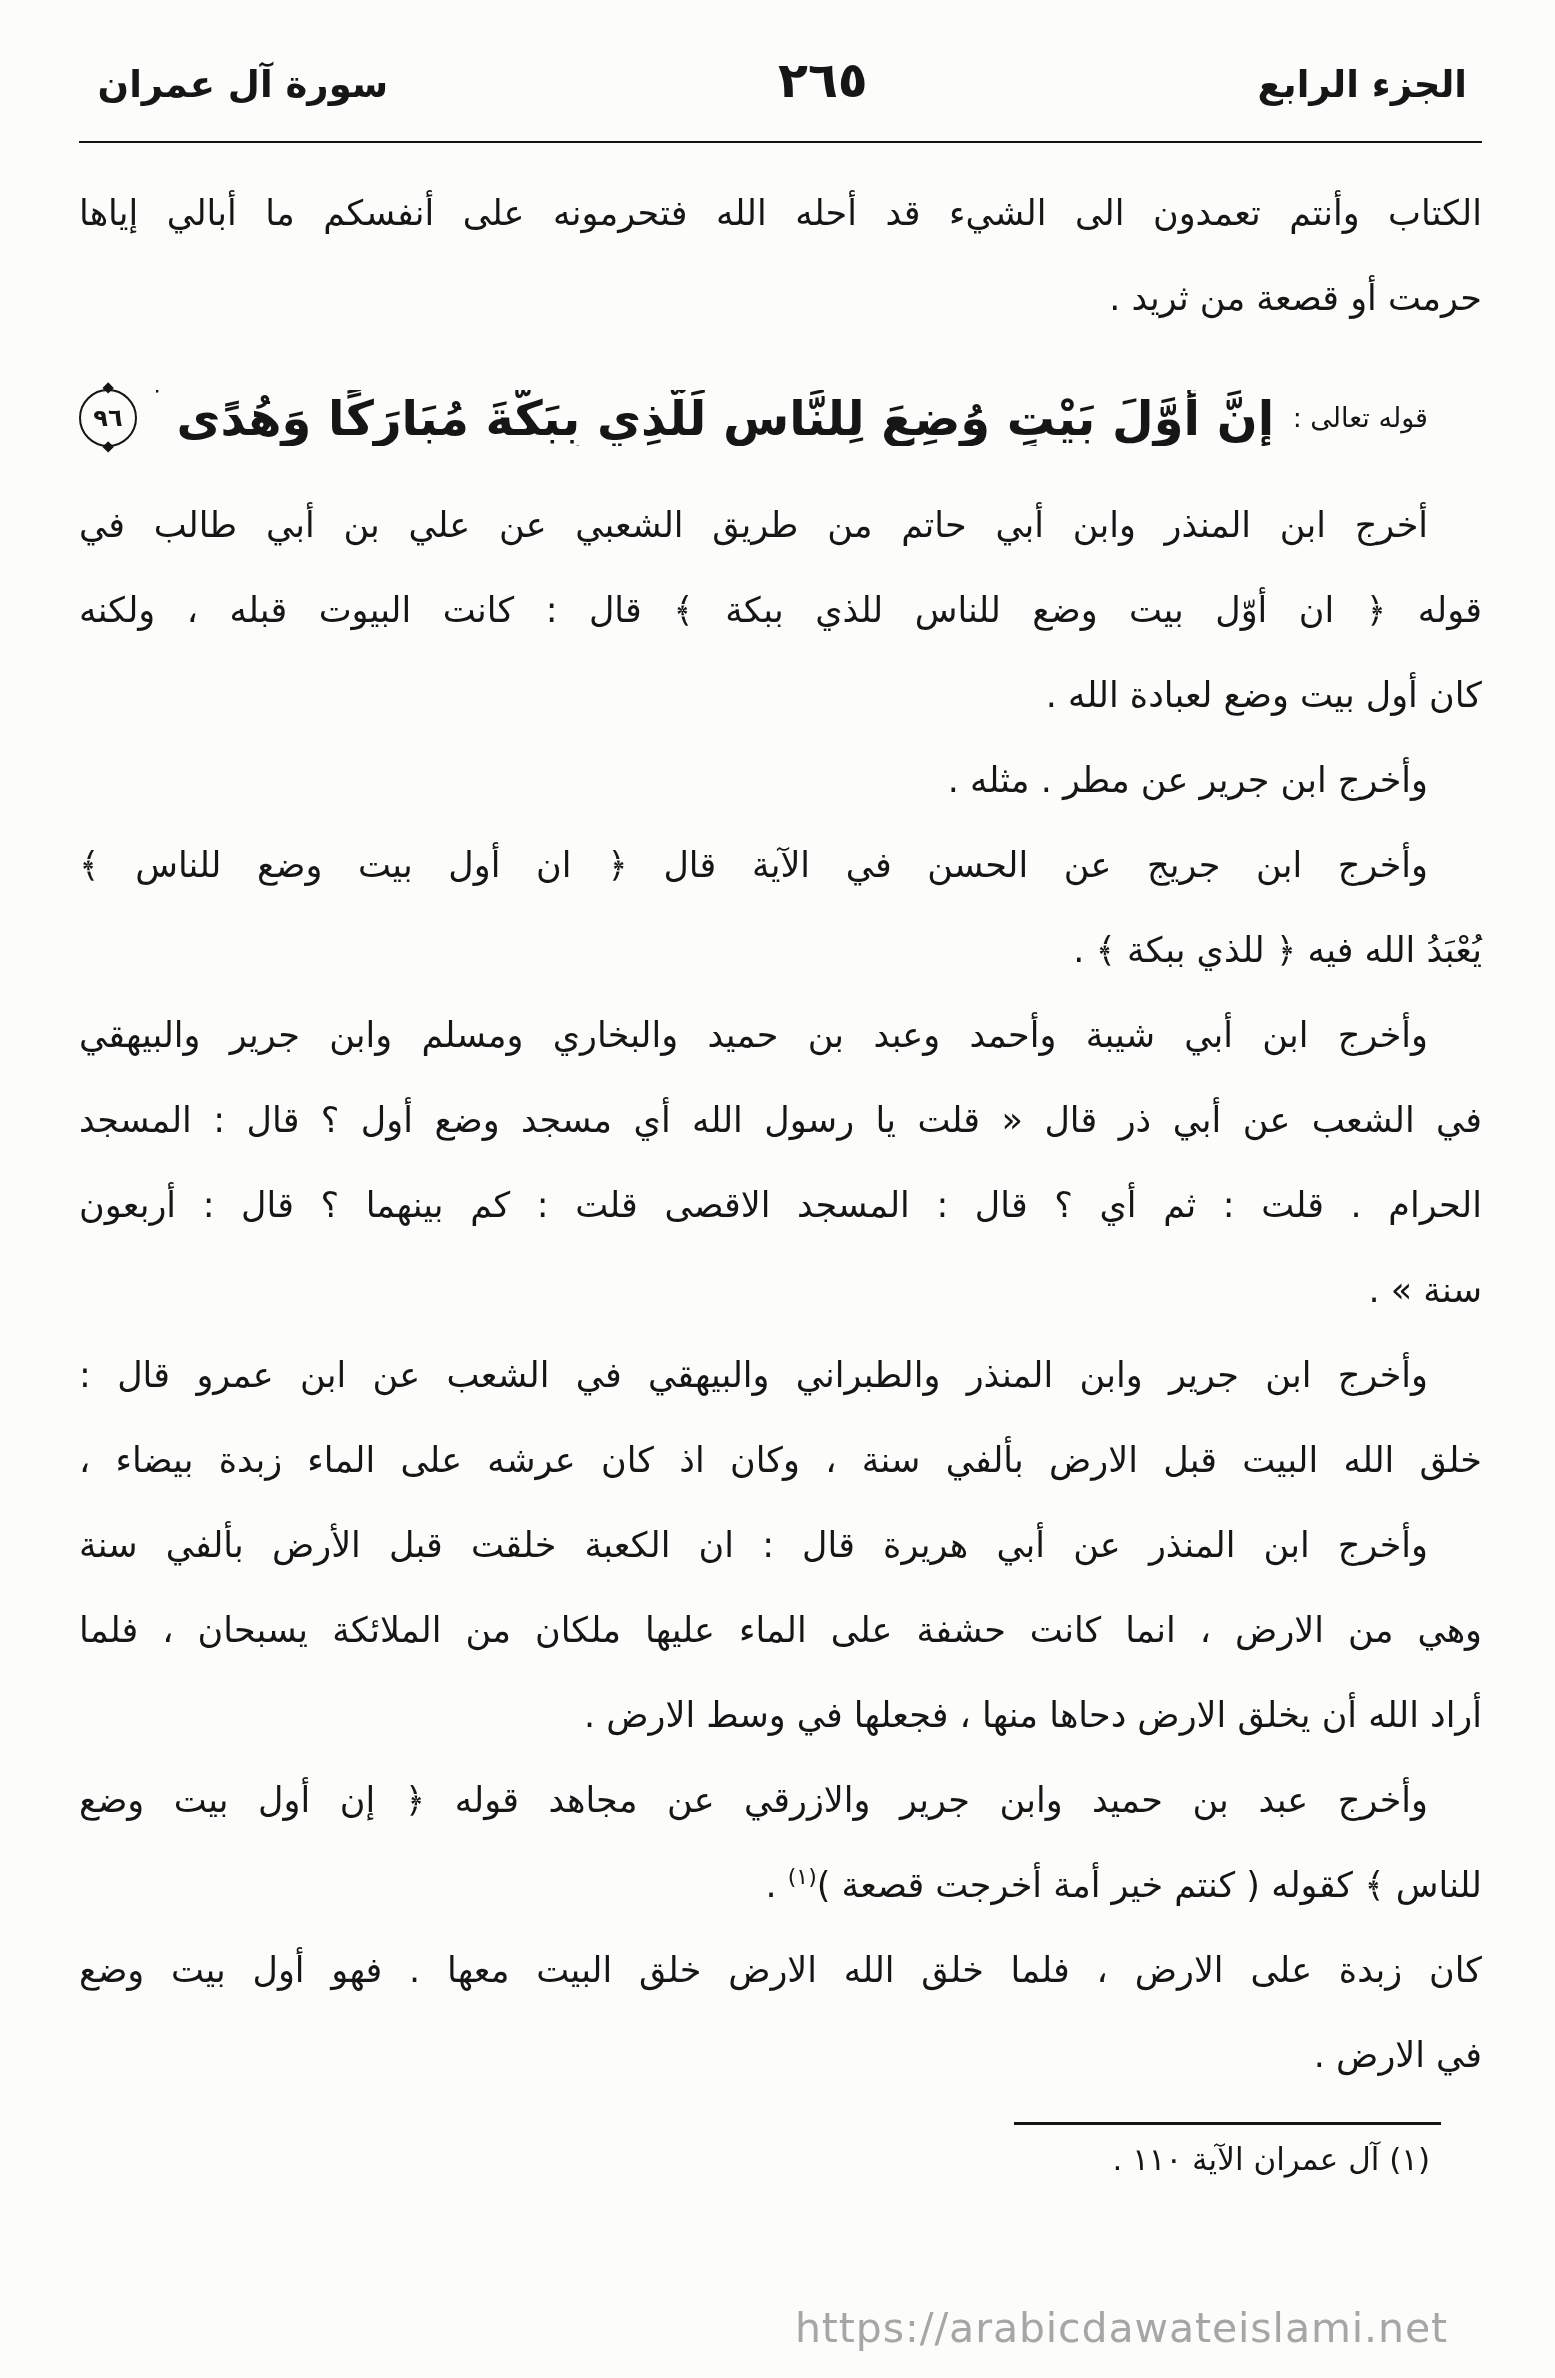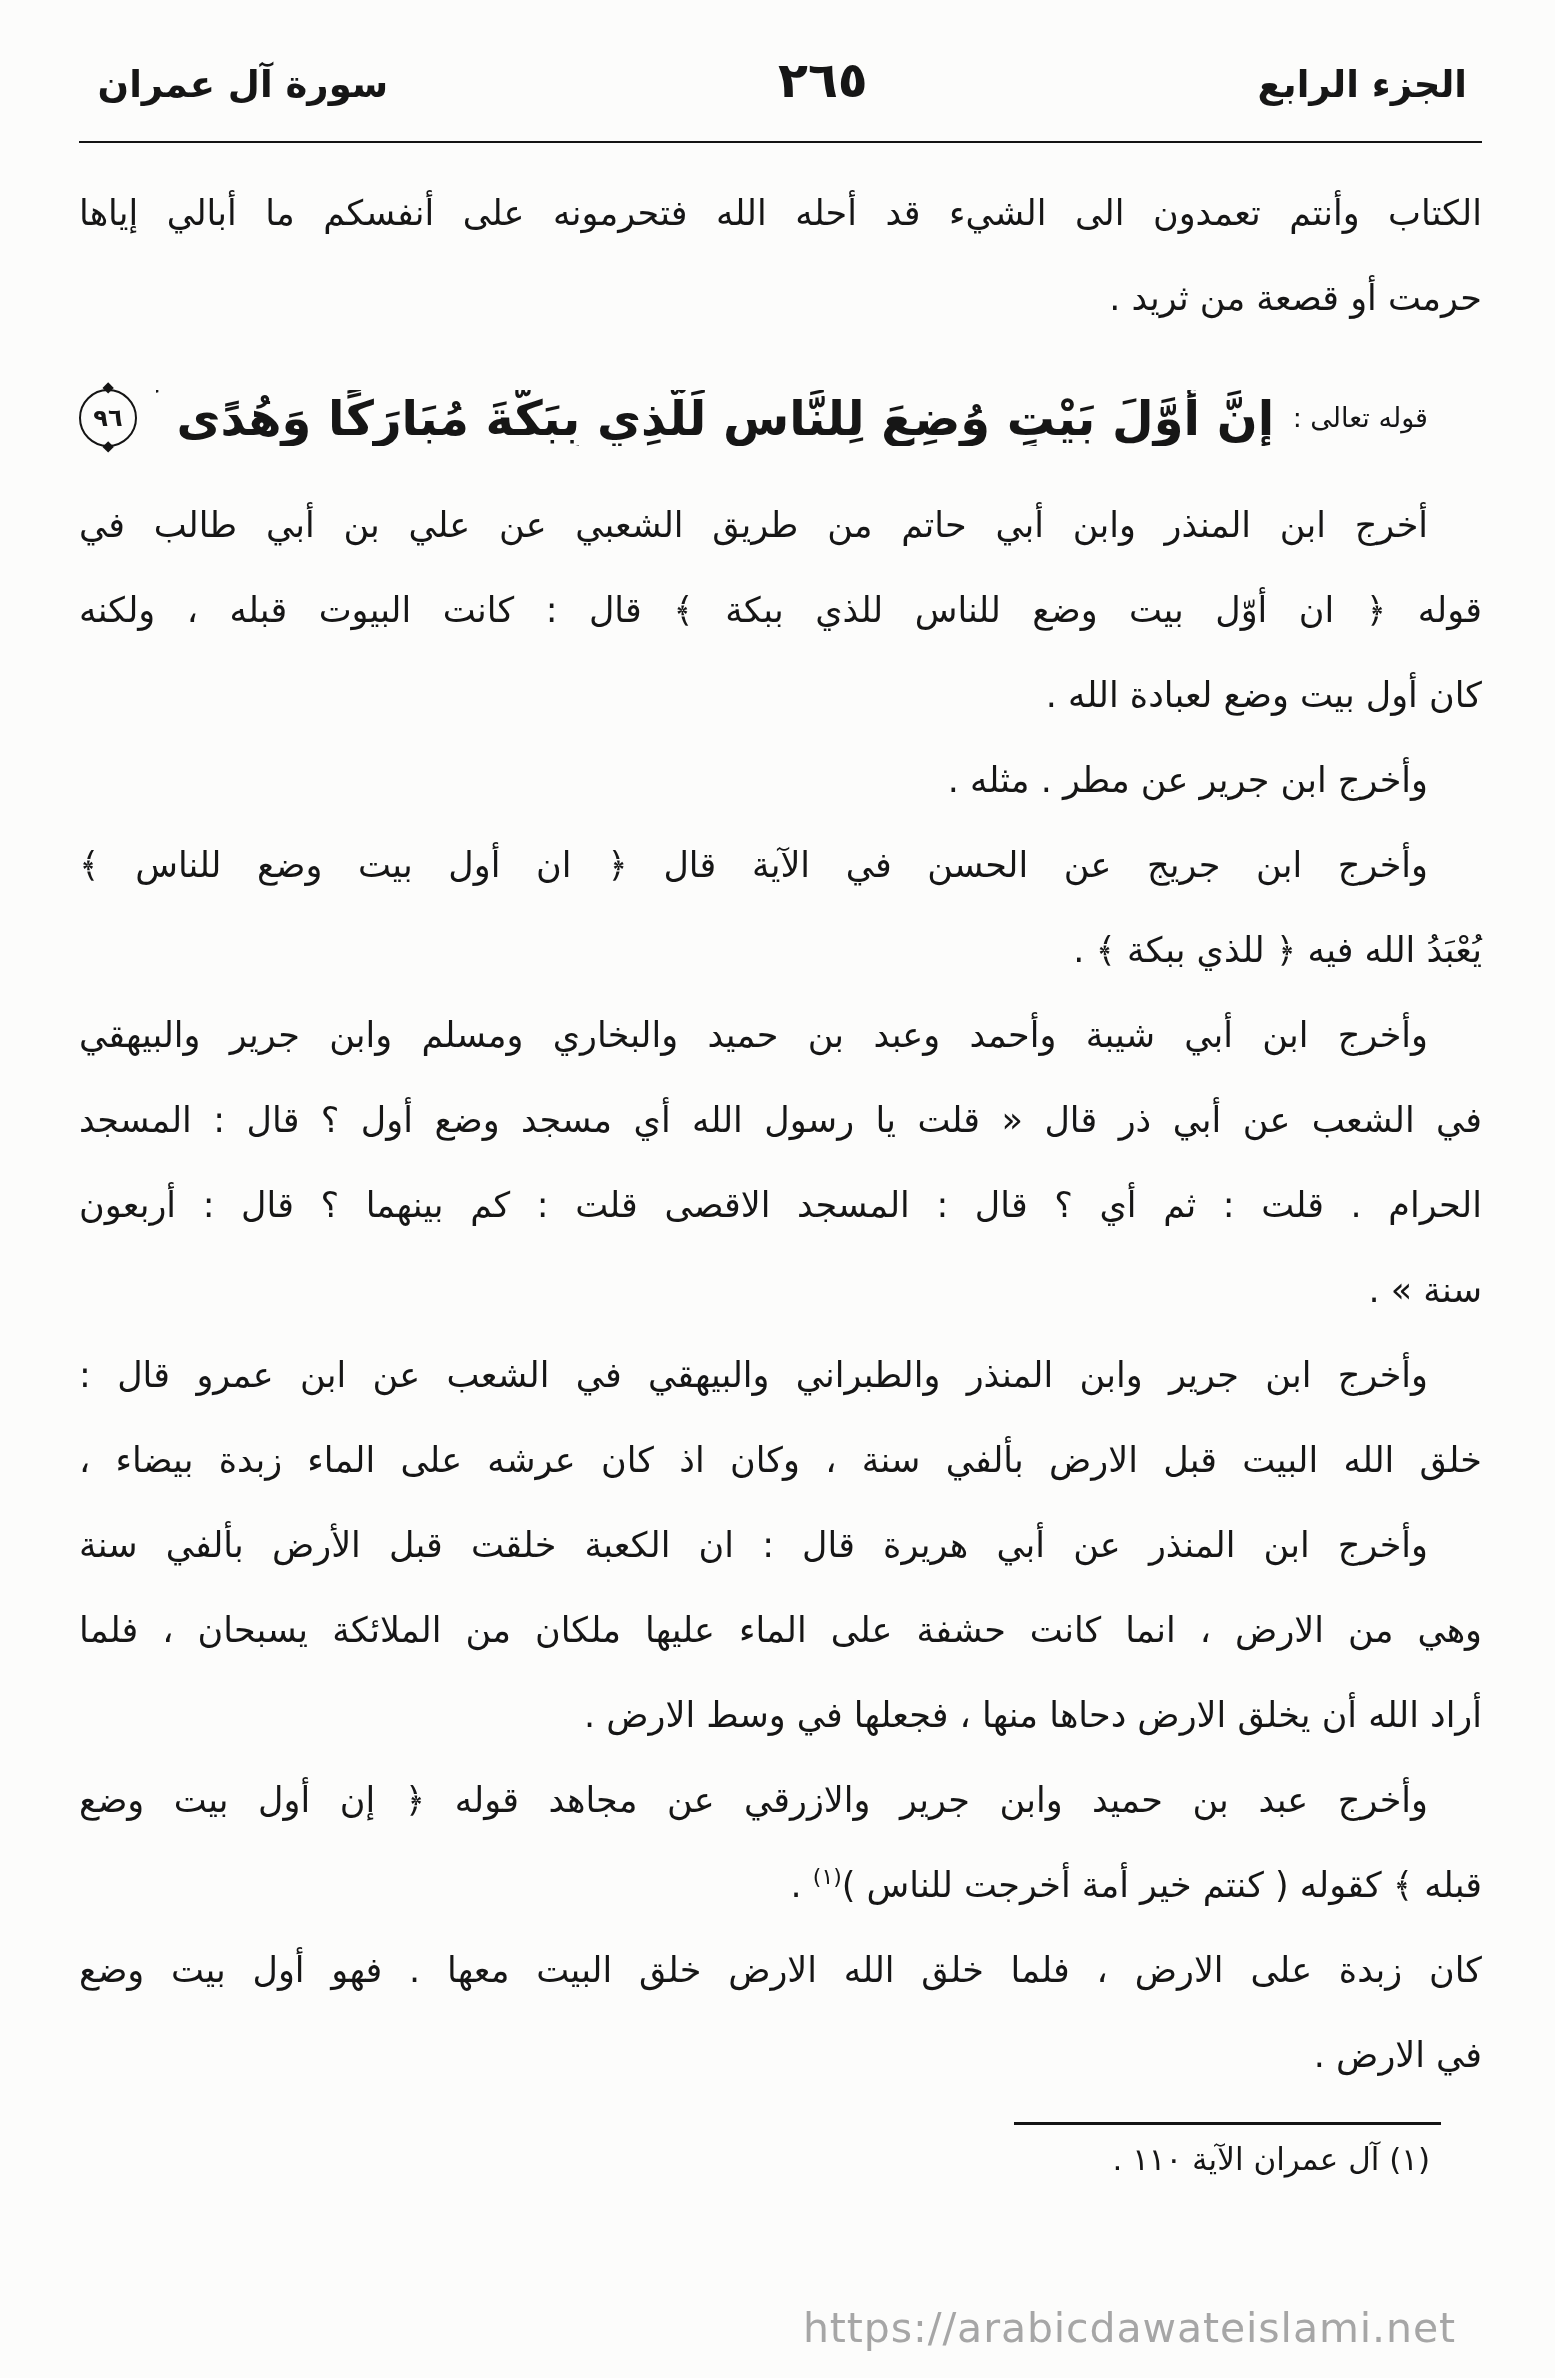--- a/index.html
+++ b/index.html
@@ -107,21 +107,21 @@
   .footnote-line {
     font-size: 31px;
     line-height: 1.5;
     text-align: right;
     padding-right: 52px;
   }
 
   
   .watermark {
     position: absolute;
-    right: 100px;
+    right: 108px;
     bottom: 26px;
     direction: ltr;
     font-size: 41px;
     color: #a6a6a6;
     letter-spacing: 0.9px;
   }
 </style>
 </head>
 <body>
 
@@ -177,21 +177,21 @@
 
       <div class="para">
         <div class="line full indent">وأخرج ابن المنذر عن أبي هريرة قال : ان الكعبة خلقت قبل الأرض بألفي سنة</div>
         <div class="line full">وهي من الارض ، انما كانت حشفة على الماء عليها ملكان من الملائكة يسبحان ، فلما</div>
         <div class="line end">أراد الله أن يخلق الارض دحاها منها ، فجعلها في وسط الارض .</div>
       </div>
 
       <div class="para">
         <div class="line full indent">وأخرج عبد بن حميد وابن جرير والازرقي عن مجاهد قوله ﴿ إن أول بيت وضع</div>
         <div class="line end">
-          <span>قبله ﴾ كقوله ( كنتم خير أمة أخرجت للناس )</span><sup class="fn-ref">(١)</sup><span> .</span>
+          <span>للناس ﴾ كقوله ( كنتم خير أمة أخرجت قصعة )</span><sup class="fn-ref">(١)</sup><span> .</span>
         </div>
       </div>
 
       <div class="para">
         <div class="line full">كان زبدة على الارض ، فلما خلق الله الارض خلق البيت معها . فهو أول بيت وضع</div>
         <div class="line end">في الارض .</div>
       </div>
 
       <hr class="footnote-rule">
       <div class="footnote-line">(١) آل عمران الآية ١١٠ .</div>

